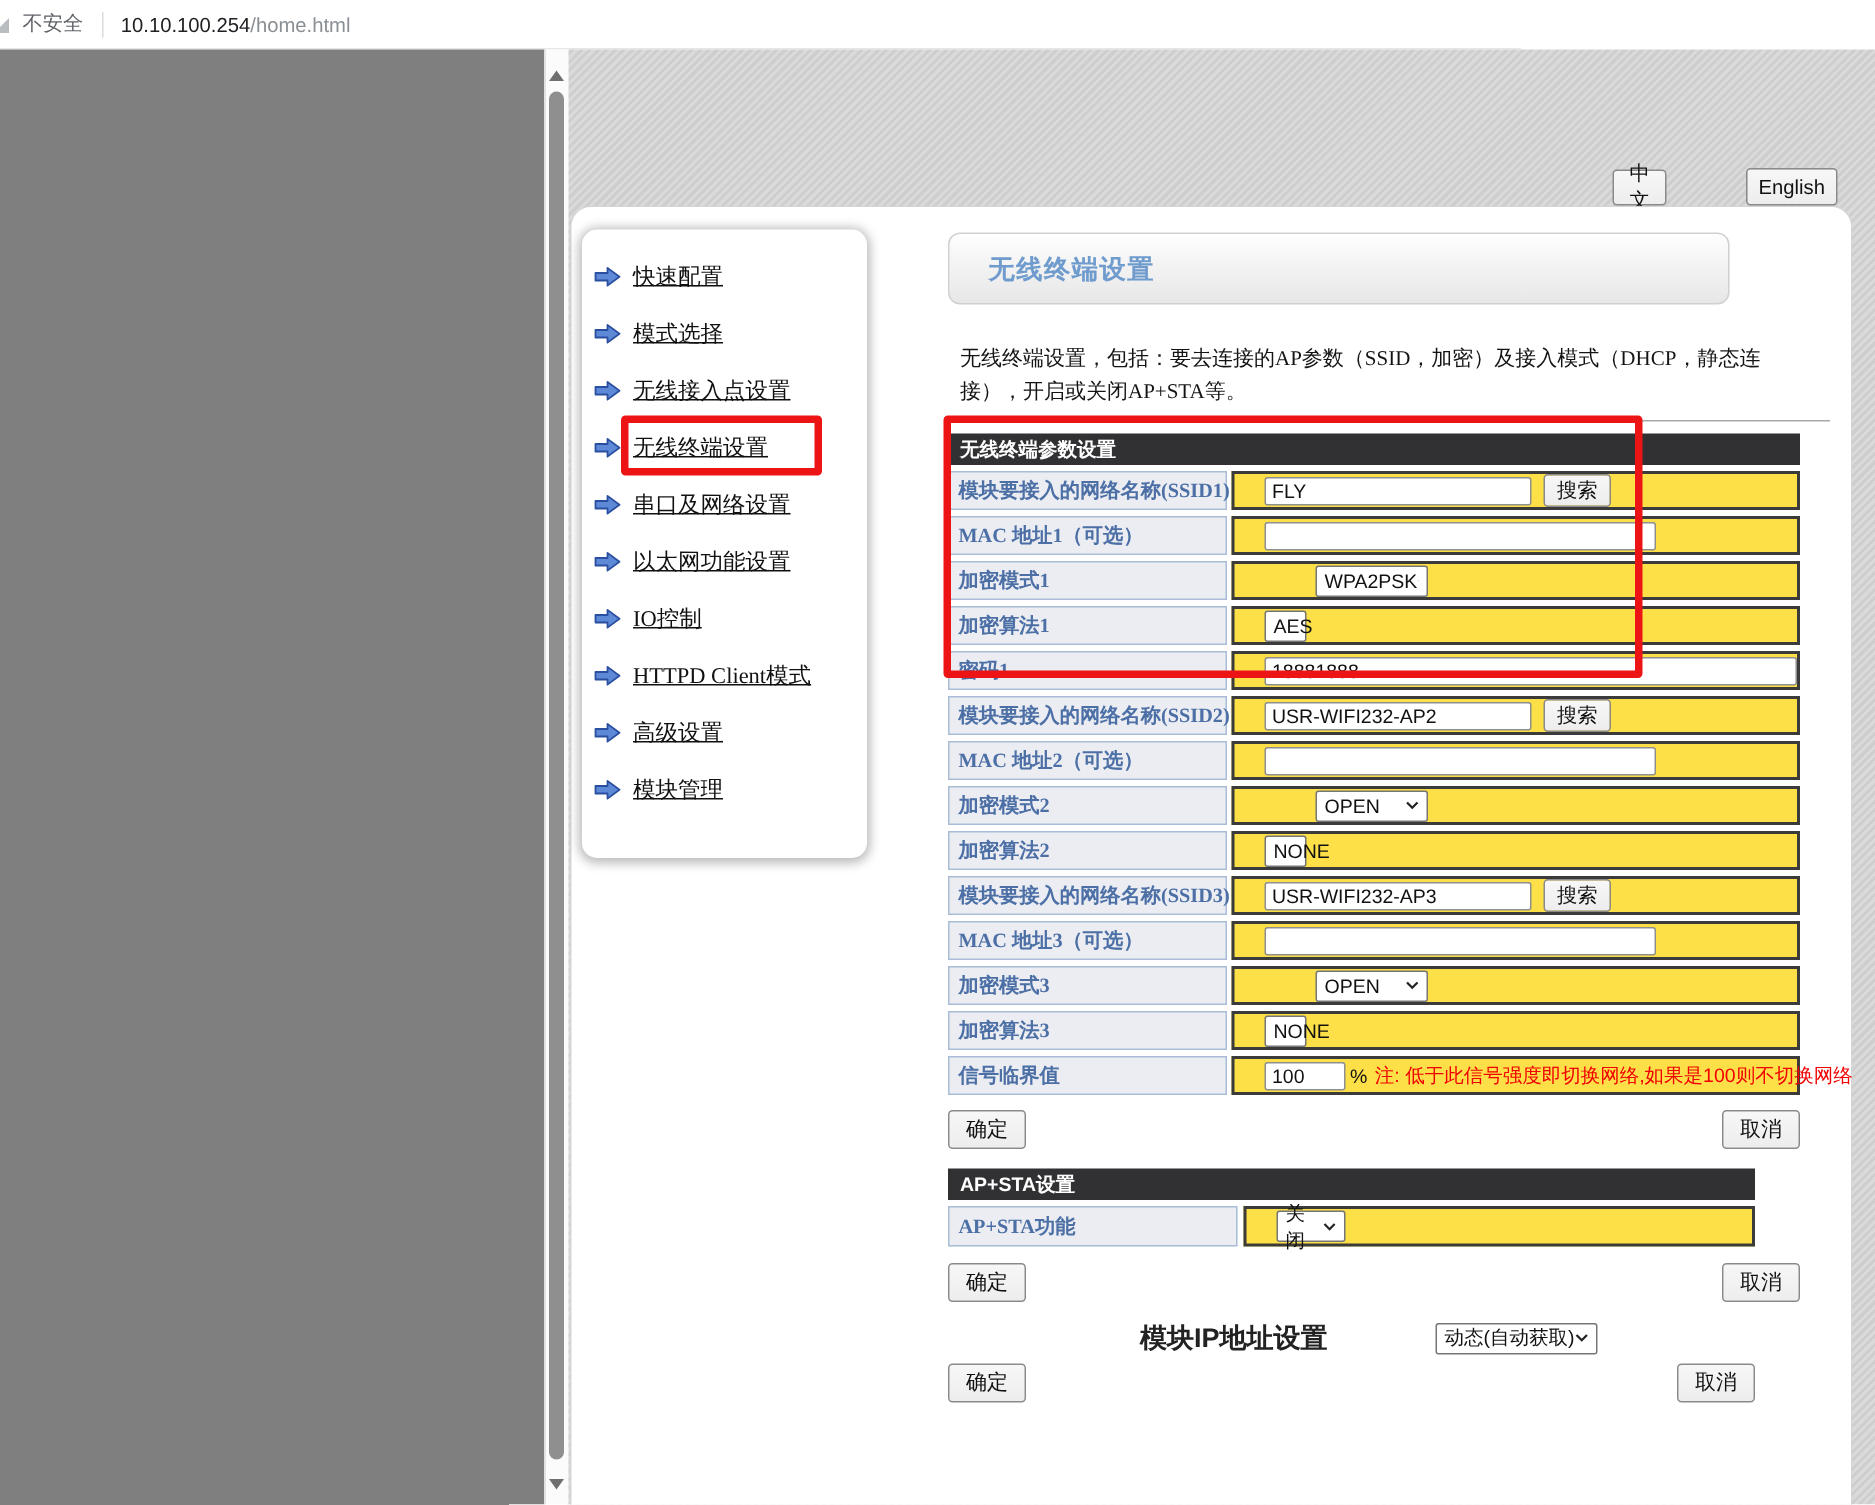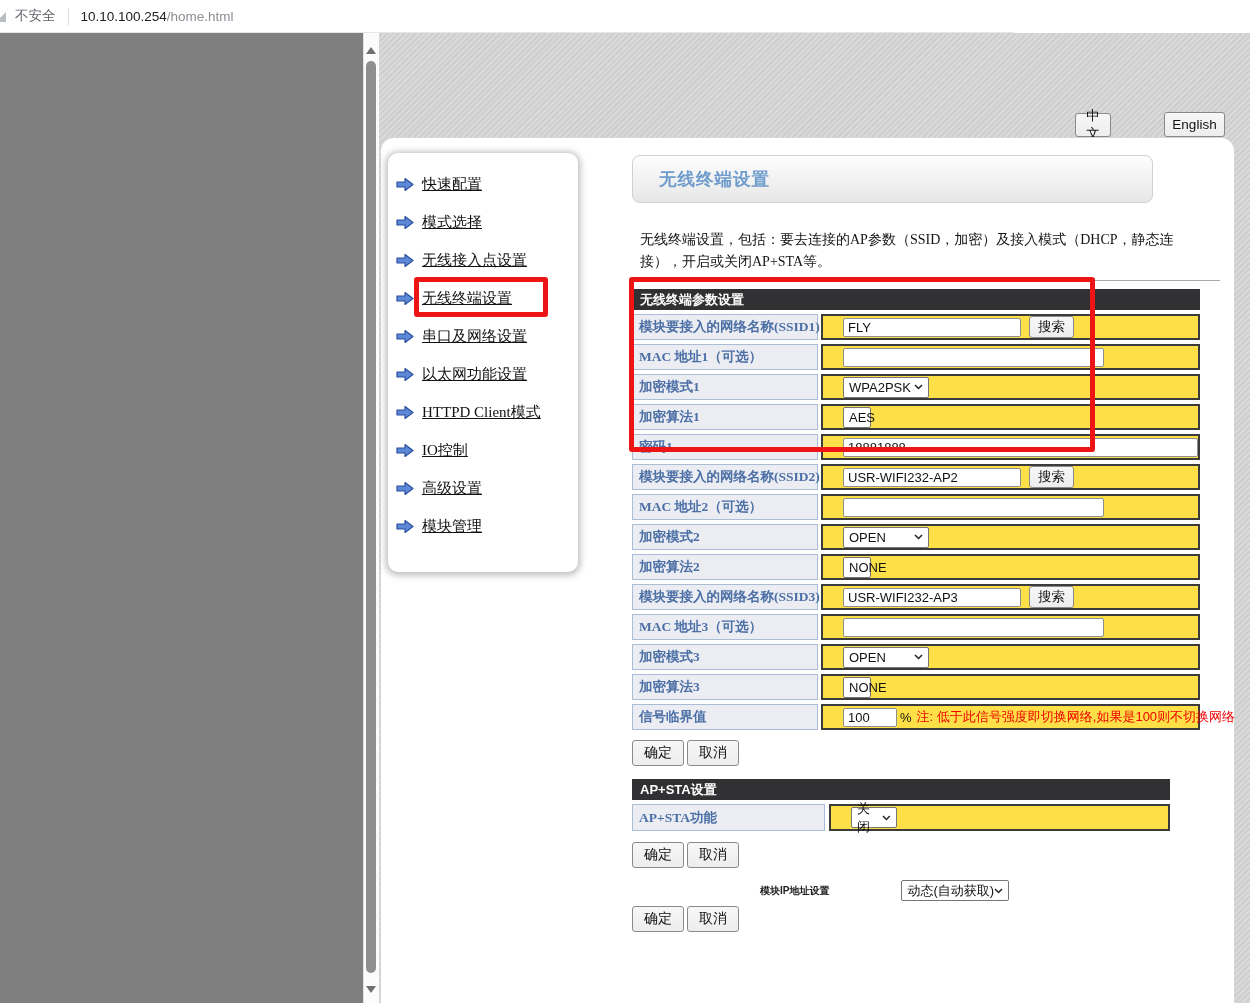--- a/index.html
+++ b/index.html
@@ -81,36 +81,36 @@
   .tin{height:19px;border:1px solid #8f8f8f;border-radius:2px;font-family:"Liberation Sans",sans-serif;
     font-size:13px;color:#111;padding:0 4px;box-sizing:border-box;}
   .in-ssid{width:178px;}
   .in-mac{width:261px;}
   .in-pwd{width:371px;}
   .in-sig{width:54px;}
   .in-host{width:234px;height:21px;border-radius:3px;}
   .fsel{height:21px;background:#fff;border:1px solid #767676;border-radius:2px;box-sizing:border-box;
     display:inline-flex;align-items:center;justify-content:space-between;padding:0 5px;
     font-size:13px;color:#111;cursor:pointer;}
-  .sel-enc{width:86px;}
+  .sel-enc{width:75px;margin-left:34px;}
   .sel-alg{width:28px;}
   .sel-apsta{width:46px;}
   .sel-ip{width:108px;}
   .search-btn{height:22px;padding:0 8px;margin-left:8px;font-size:13.5px;}
   .unit{font-size:13px;color:#111;margin-left:3px;}
   .note{font-size:13px;color:#f00000;margin-left:5px;white-space:nowrap;}
-  .btn-row{display:flex;justify-content:flex-start;gap:3px;}
+  .btn-row{display:flex;justify-content:space-between;gap:3px;}
   .btn-row .btn{height:26px;padding:0 11px;font-size:14px;}
   .r1{width:568px;margin-top:10px;}
   .r2{width:568px;margin-top:11px;}
   .r3{width:538px;margin-top:5px;}
   .mt-apsta{margin-top:13px;}
   .mt-dhcp{margin-top:4px;}
   .ip-row{margin-top:12px;width:538px;display:flex;align-items:center;}
-  .ip-label{margin-left:128px;font-size:10px;font-weight:bold;color:#222;}
+  .ip-label{margin-left:128px;font-size:18px;font-weight:bold;color:#222;}
   .ip-row .fsel{margin-left:72px;}
   
   .red-box{position:absolute;border:5px solid #ec1414;border-radius:3px;box-sizing:border-box;z-index:50;}
   .red-menu{left:414px;top:277px;width:134px;height:40px;}
   .red-table{left:629px;top:277px;width:466px;height:175px;}
 </style>
 </head>
 <body>
 
 <div class="browser-bar">
@@ -184,29 +184,29 @@
           </svg>
         </span>
         <span class="mlabel">以太网功能设置</span>
       </a>
       <a class="menu-item">
         <span class="arrow">
           <svg width="18" height="15" viewBox="0 0 18 15">
             <path d="M1 5h8V1.6L17 7.5 9 13.4V10H1z" fill="#5d89d6" stroke="#2b4fa0" stroke-width="1.2" stroke-linejoin="round"></path>
           </svg>
         </span>
+        <span class="mlabel">IO控制</span>
+      </a>
+      <a class="menu-item">
+        <span class="arrow">
+          <svg width="18" height="15" viewBox="0 0 18 15">
+            <path d="M1 5h8V1.6L17 7.5 9 13.4V10H1z" fill="#5d89d6" stroke="#2b4fa0" stroke-width="1.2" stroke-linejoin="round"></path>
+          </svg>
+        </span>
         <span class="mlabel">HTTPD Client模式</span>
-      </a>
-      <a class="menu-item">
-        <span class="arrow">
-          <svg width="18" height="15" viewBox="0 0 18 15">
-            <path d="M1 5h8V1.6L17 7.5 9 13.4V10H1z" fill="#5d89d6" stroke="#2b4fa0" stroke-width="1.2" stroke-linejoin="round"></path>
-          </svg>
-        </span>
-        <span class="mlabel">IO控制</span>
       </a>
       <a class="menu-item">
         <span class="arrow">
           <svg width="18" height="15" viewBox="0 0 18 15">
             <path d="M1 5h8V1.6L17 7.5 9 13.4V10H1z" fill="#5d89d6" stroke="#2b4fa0" stroke-width="1.2" stroke-linejoin="round"></path>
           </svg>
         </span>
         <span class="mlabel">高级设置</span>
       </a>
       <a class="menu-item">

